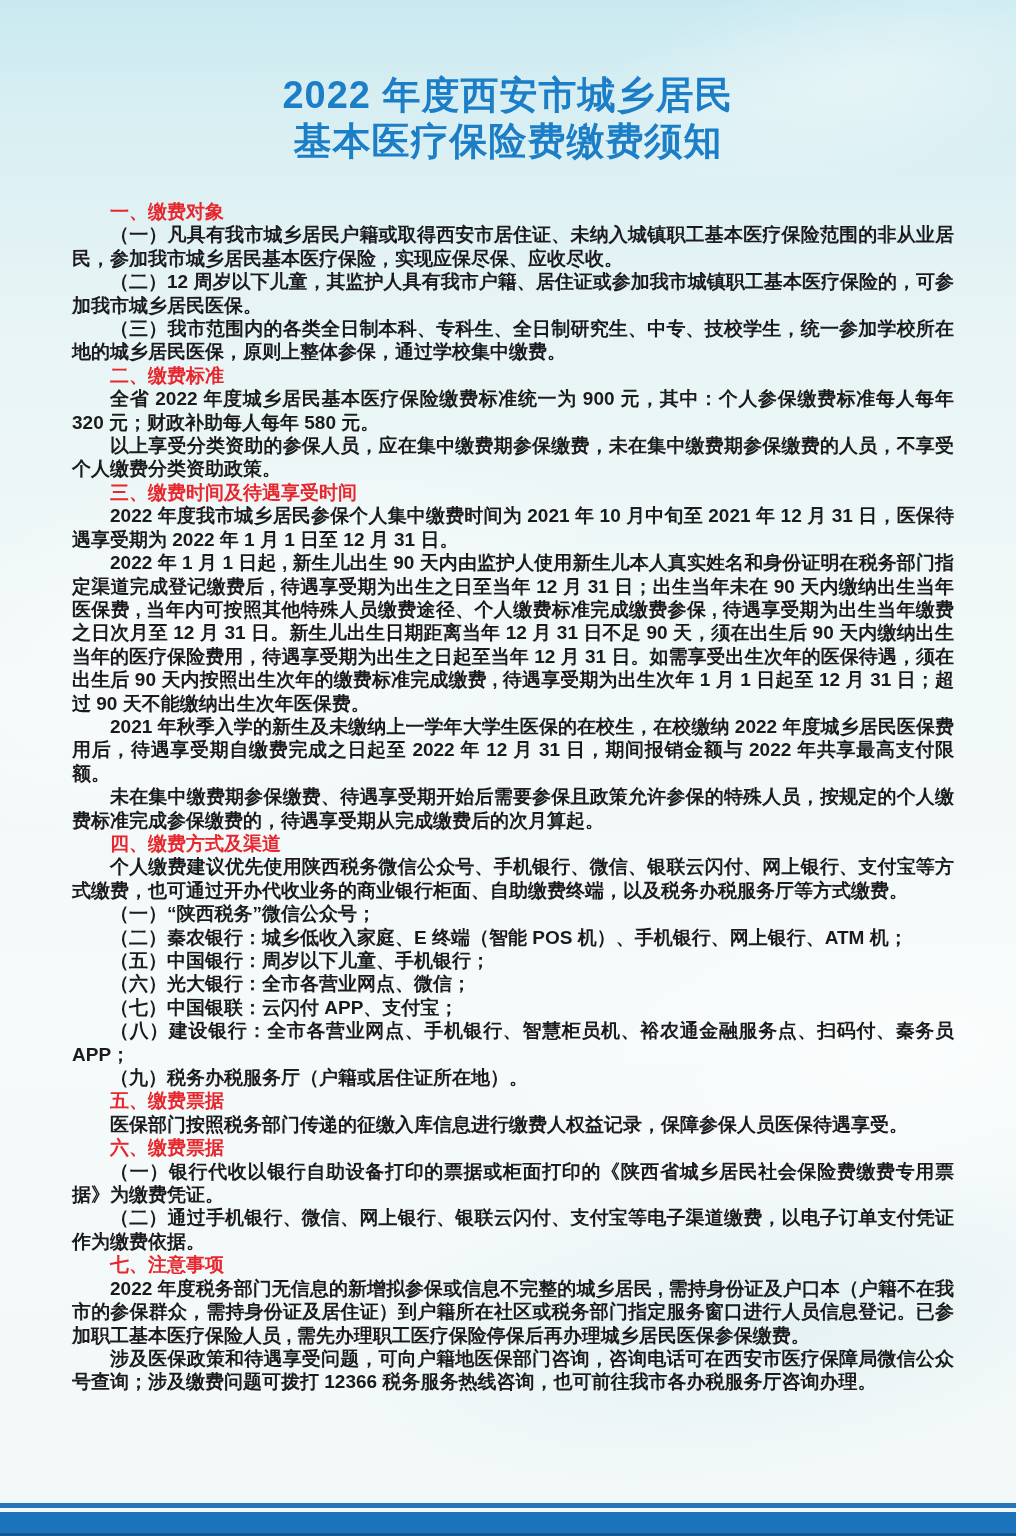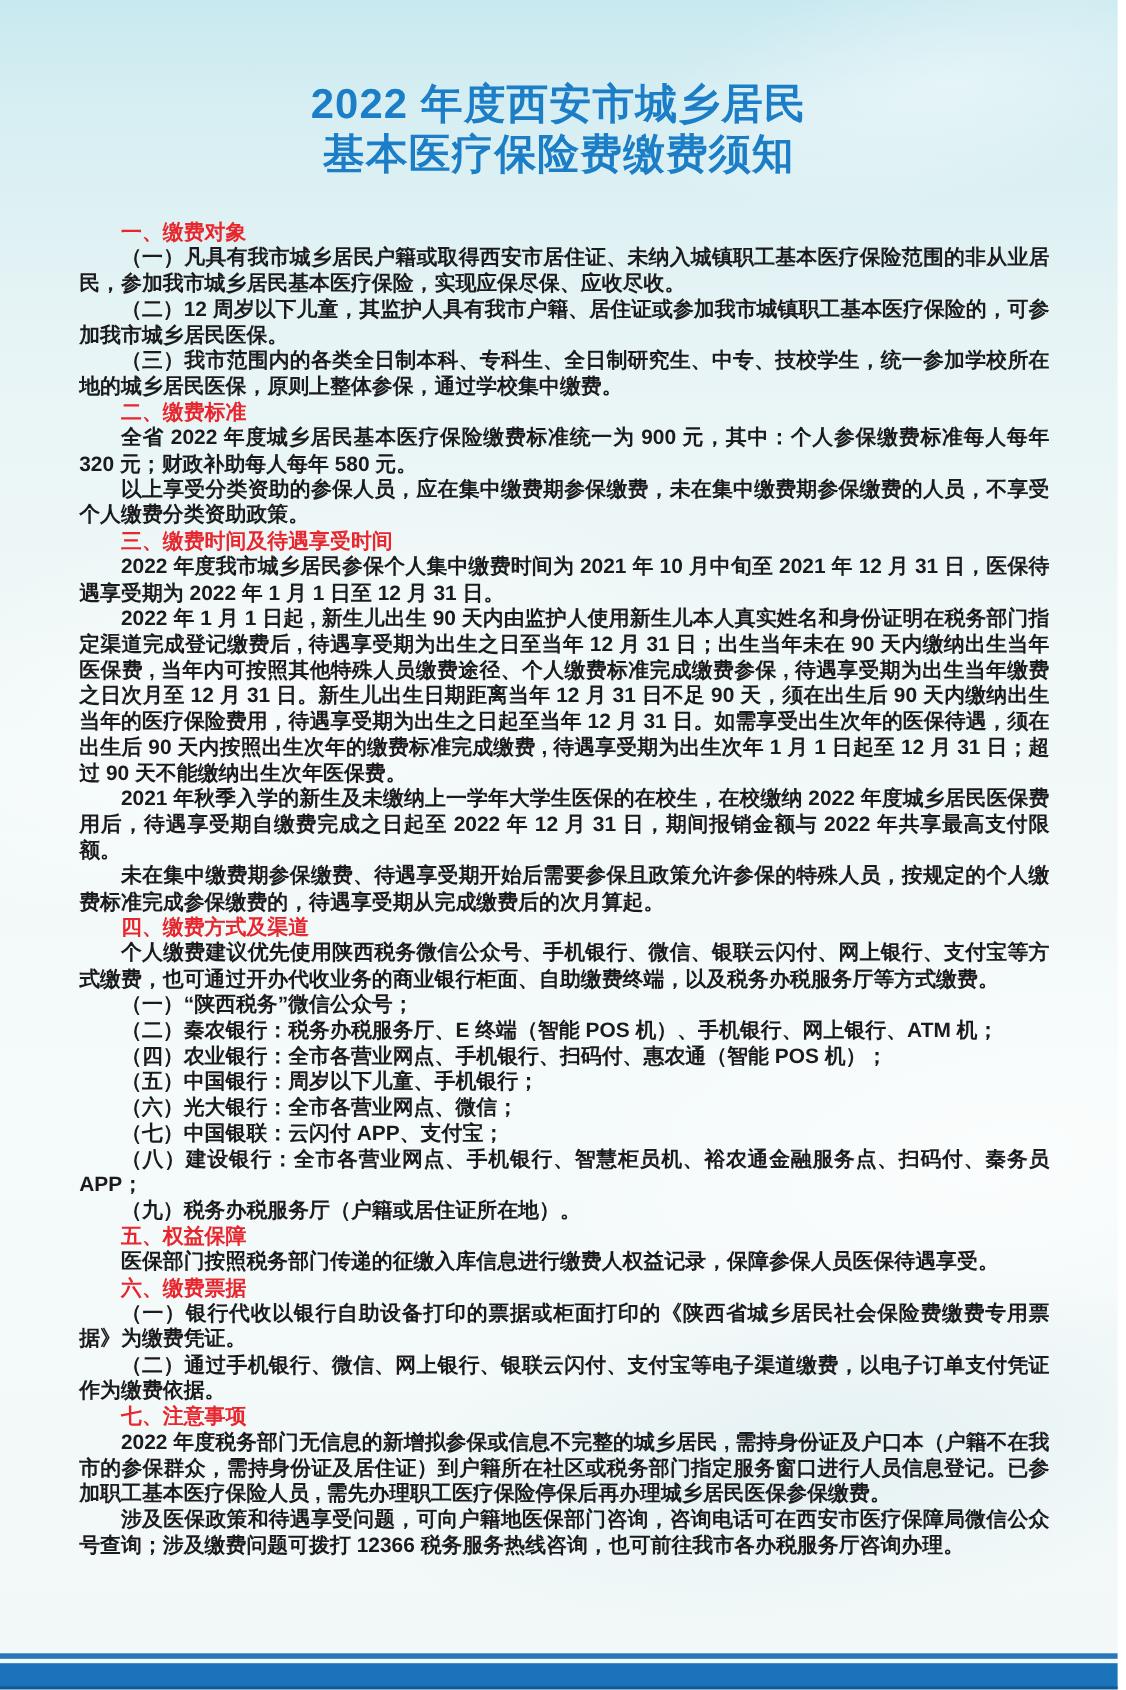--- a/index.html
+++ b/index.html
@@ -76,29 +76,28 @@
 
     <h2 class="sec">三、缴费时间及待遇享受时间</h2>
     <p class="para">2022 年度我市城乡居民参保个人集中缴费时间为 2021 年 10 月中旬至 2021 年 12 月 31 日，医保待遇享受期为 2022 年 1 月 1 日至 12 月 31 日。</p>
     <p class="para">2022 年 1 月 1 日起 , 新生儿出生 90 天内由监护人使用新生儿本人真实姓名和身份证明在税务部门指定渠道完成登记缴费后 , 待遇享受期为出生之日至当年 12 月 31 日；出生当年未在 90 天内缴纳出生当年医保费 , 当年内可按照其他特殊人员缴费途径、个人缴费标准完成缴费参保 , 待遇享受期为出生当年缴费之日次月至 12 月 31 日。新生儿出生日期距离当年 12 月 31 日不足 90 天，须在出生后 90 天内缴纳出生当年的医疗保险费用，待遇享受期为出生之日起至当年 12 月 31 日。如需享受出生次年的医保待遇，须在出生后 90 天内按照出生次年的缴费标准完成缴费 , 待遇享受期为出生次年 1 月 1 日起至 12 月 31 日；超过 90 天不能缴纳出生次年医保费。</p>
     <p class="para">2021 年秋季入学的新生及未缴纳上一学年大学生医保的在校生，在校缴纳 2022 年度城乡居民医保费用后，待遇享受期自缴费完成之日起至 2022 年 12 月 31 日，期间报销金额与 2022 年共享最高支付限额。</p>
     <p class="para">未在集中缴费期参保缴费、待遇享受期开始后需要参保且政策允许参保的特殊人员，按规定的个人缴费标准完成参保缴费的，待遇享受期从完成缴费后的次月算起。</p>
 
     <h2 class="sec">四、缴费方式及渠道</h2>
     <p class="para">个人缴费建议优先使用陕西税务微信公众号、手机银行、微信、银联云闪付、网上银行、支付宝等方式缴费，也可通过开办代收业务的商业银行柜面、自助缴费终端，以及税务办税服务厅等方式缴费。</p>
     <p class="para">（一）“陕西税务”微信公众号；</p>
-    <p class="para">（二）秦农银行：税务办税服务厅、E 终端（智能 POS 机）、手机银行、网上银行、ATM 机；</p>
-    <p class="para">（四）农业银行：全市各营业网点、手机银行、扫码付、惠农通（智能 POS 机）；</p>
+    <p class="para">（二）秦农银行：城乡低收入家庭、E 终端（智能 POS 机）、手机银行、网上银行、ATM 机；</p>
     <p class="para">（五）中国银行：周岁以下儿童、手机银行；</p>
     <p class="para">（六）光大银行：全市各营业网点、微信；</p>
     <p class="para">（七）中国银联：云闪付 APP、支付宝；</p>
     <p class="para">（八）建设银行：全市各营业网点、手机银行、智慧柜员机、裕农通金融服务点、扫码付、秦务员 APP；</p>
     <p class="para">（九）税务办税服务厅（户籍或居住证所在地）。</p>
 
-    <h2 class="sec">五、权益保障</h2>
+    <h2 class="sec">五、缴费票据</h2>
     <p class="para">医保部门按照税务部门传递的征缴入库信息进行缴费人权益记录，保障参保人员医保待遇享受。</p>
 
     <h2 class="sec">六、缴费票据</h2>
     <p class="para">（一）银行代收以银行自助设备打印的票据或柜面打印的《陕西省城乡居民社会保险费缴费专用票据》为缴费凭证。</p>
     <p class="para">（二）通过手机银行、微信、网上银行、银联云闪付、支付宝等电子渠道缴费，以电子订单支付凭证作为缴费依据。</p>
 
     <h2 class="sec">七、注意事项</h2>
     <p class="para">2022 年度税务部门无信息的新增拟参保或信息不完整的城乡居民 , 需持身份证及户口本（户籍不在我市的参保群众，需持身份证及居住证）到户籍所在社区或税务部门指定服务窗口进行人员信息登记。已参加职工基本医疗保险人员 , 需先办理职工医疗保险停保后再办理城乡居民医保参保缴费。</p>
     <p class="para">涉及医保政策和待遇享受问题，可向户籍地医保部门咨询，咨询电话可在西安市医疗保障局微信公众号查询；涉及缴费问题可拨打 12366 税务服务热线咨询，也可前往我市各办税服务厅咨询办理。</p>
   </div>

